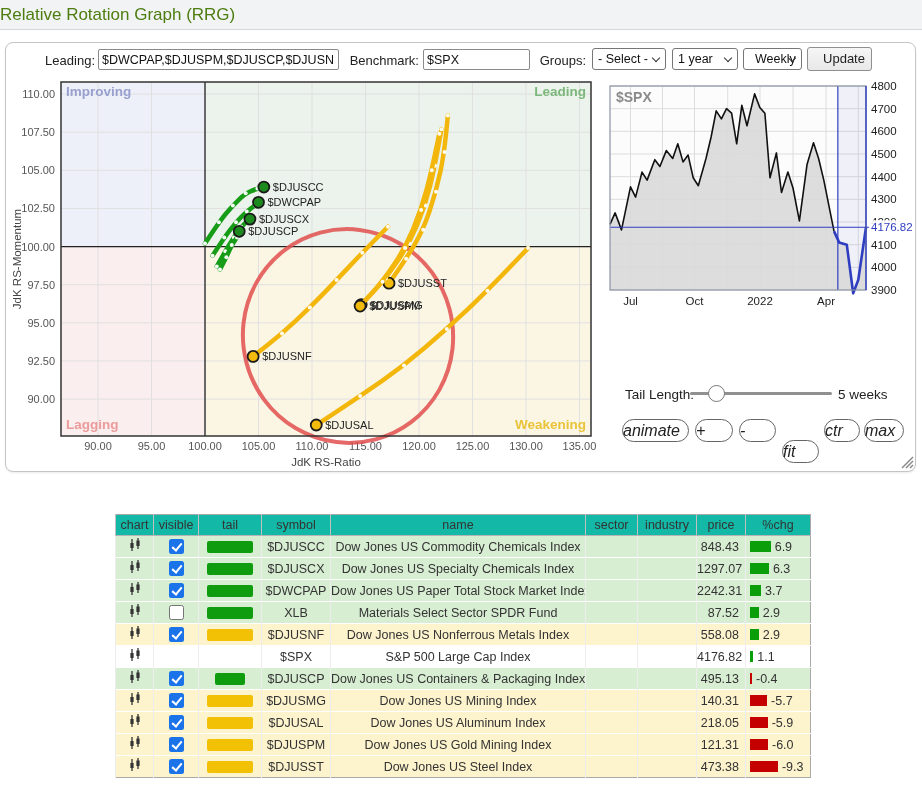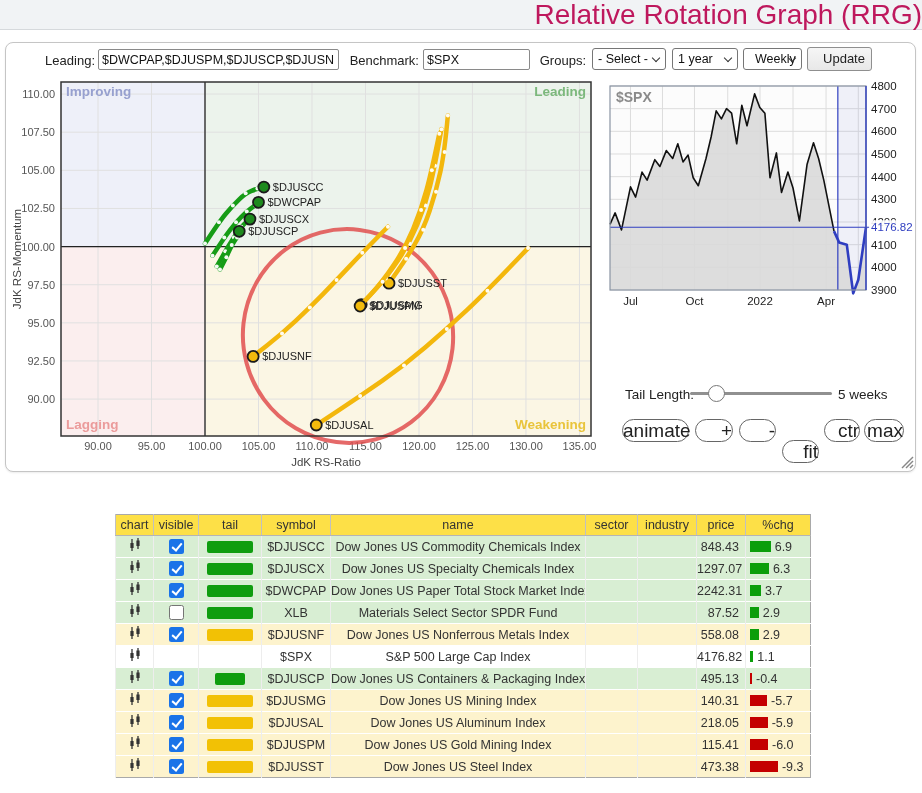--- a/index.html
+++ b/index.html
@@ -1,44 +1,44 @@
 <!DOCTYPE html>
 <html><head>
 <meta charset="utf-8">
 <style>
   * { margin:0; padding:0; box-sizing:border-box; }
   html,body { width:922px; height:793px; background:#fff; font-family:"Liberation Sans",sans-serif; overflow:hidden; position:relative; }
   .abs { position:absolute; }
 
   
   .page-header { left:0; top:0; width:922px; height:30px; background:#f1f3f5; border-bottom:1px solid #d6d9dc; }
-  .page-title { width:100%; text-align:right; line-height:29px; font-size:28px; color:#be185d; }
+  .page-title { width:100%; text-align:left; line-height:29px; font-size:17px; color:#4d7c0f; }
 
   
   .panel { left:5px; top:42px; width:911px; height:430px; background:#fff; border:1px solid #c5c5c5; border-radius:8px; box-shadow:0 1px 2px rgba(0,0,0,.08); }
 
   
   .tb-label { font-size:13px; color:#222; top:53px; text-align:right; }
   .tb-input { top:49px; height:21px; border:1px solid #8a8a8a; border-radius:2px; font-size:12.5px; padding:0 3px; color:#111; background:#fff; font-family:"Liberation Sans",sans-serif; }
   .tb-select { top:48px; height:22px; border:1px solid #767676; border-radius:3px; background:#fff; font-size:12.5px; color:#111; padding:0 16px 0 5px; line-height:20px; white-space:nowrap; }
   .chev { position:absolute; right:6px; top:6px; width:6px; height:6px; border-right:1.6px solid #333; border-bottom:1.6px solid #333; transform:rotate(45deg); }
   .btn-update { top:47px; height:24px; background:linear-gradient(#f6f6f6,#e8e8e8); border:1px solid #8f8f8f; border-radius:3px; font-size:13px; color:#222; text-align:center; line-height:22px;padding-left:9px; }
 
   
   .ctl-label { font-size:13.5px; color:#222; }
   .slider-track { background:#909090; height:3px; border-radius:2px; }
   .slider-thumb { width:17px; height:17px; border-radius:50%; background:#fff; border:1.5px solid #777; }
-  .pill { border:1.4px solid #666; border-radius:12px; background:#fff; font-size:19px; color:#222; text-align:right; line-height:21px; height:23px; }
+  .pill { border:1.4px solid #666; border-radius:12px; background:#fff; font-size:16px; color:#222; text-align:left; line-height:21px; height:23px;font-style:italic; }
 
   
   .date-line { left:0; top:486px; width:870px; text-align:center; font-size:14.5px; color:#222;margin-top:32px; }
 
   
   .rrg-table { left:115px; top:514px; width:695px; border-collapse:collapse; table-layout:fixed; font-size:12.5px; color:#333; border:1px solid #a9a9a9; }
-  .rrg-table th { background:#fde047; font-weight:normal; height:21px; border-left:1px solid #c0c0c0; border-bottom:1px solid #b5b5b5; }
+  .rrg-table th { background:#14b8a6; font-weight:normal; height:21px; border-left:1px solid #c0c0c0; border-bottom:1px solid #b5b5b5; }
   .rrg-table td { height:22px; border-left:1px solid rgba(0,0,0,.07); border-top:1px solid rgba(255,255,255,.85); text-align:center; overflow:hidden; white-space:nowrap; }
   .row-green td { background:#d8eed3; }
   .row-yellow td { background:#fdf3cd; }
   .row-white td { background:#ffffff; }
   .cell-price { text-align:right !important; padding-right:6px; }
   .cell-chg { text-align:left !important; padding-left:4px; }
   .chgwrap { display:flex; align-items:center; gap:4px; }
   .chgbar { height:11px; display:inline-block; }
   .cbox { display:inline-block; width:15px; height:15px; border-radius:2.5px; vertical-align:middle; position:relative; }
   .cbox.checked { background:#1a73e8; }
@@ -483,21 +483,21 @@
             <rect x="2.4" y="5" width="3.2" height="5" fill="#333"></rect>
             <line x1="10" y1="0" x2="10" y2="11" stroke="#333" stroke-width="1.3"></line>
             <rect x="8.4" y="2.5" width="3.2" height="5.5" fill="#333"></rect>
           </svg></td>
         <td><span class="cbox checked"></span></td>
         <td><span class="tailswatch" style="width: 46px; background: rgb(242, 193, 5);"></span></td>
         <td>$DJUSPM</td>
         <td>Dow Jones US Gold Mining Index</td>
         <td></td>
         <td></td>
-        <td class="cell-price">115.41</td>
+        <td class="cell-price">121.31</td>
         <td class="cell-chg">
           <span class="chgwrap">
             <span class="chgbar" style="width: 18px; background: rgb(196, 0, 0);"></span>
             <span>-6.0</span>
           </span>
         </td>
       </tr>
       <tr class="row-yellow">
         <td><svg width="14" height="14" viewBox="0 0 14 14">
             <line x1="4" y1="1" x2="4" y2="13" stroke="#333" stroke-width="1.3"></line>

